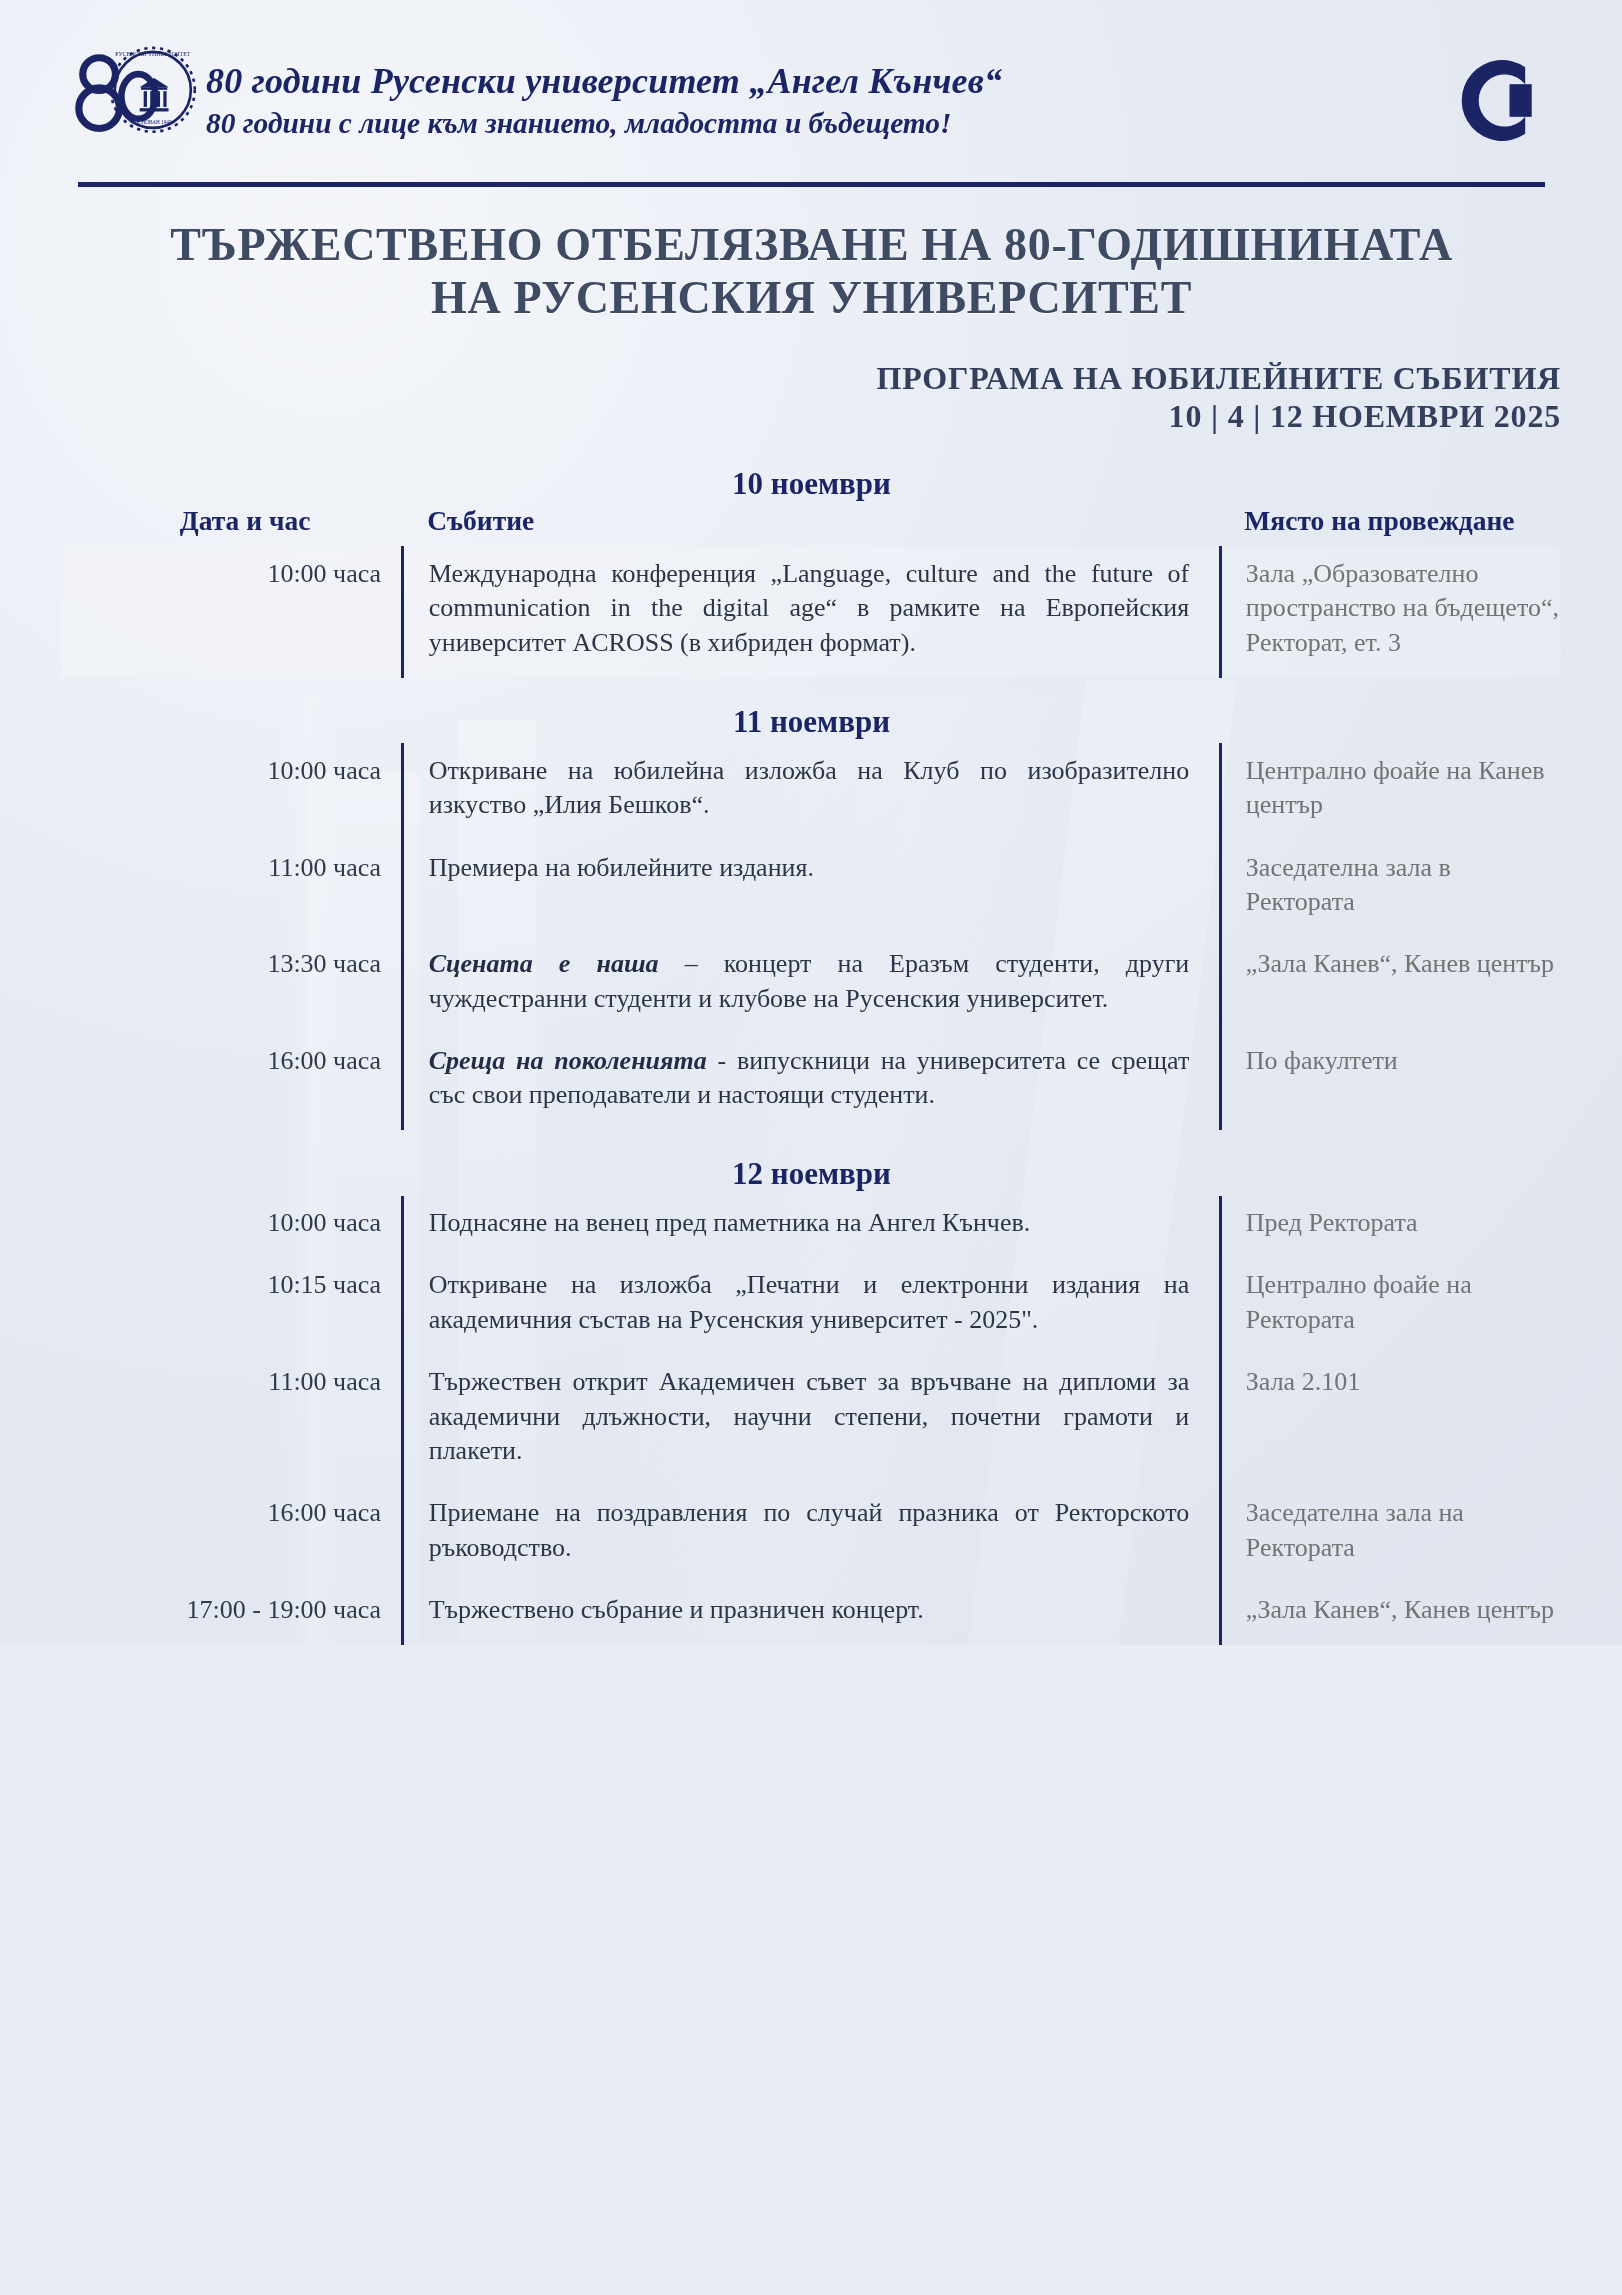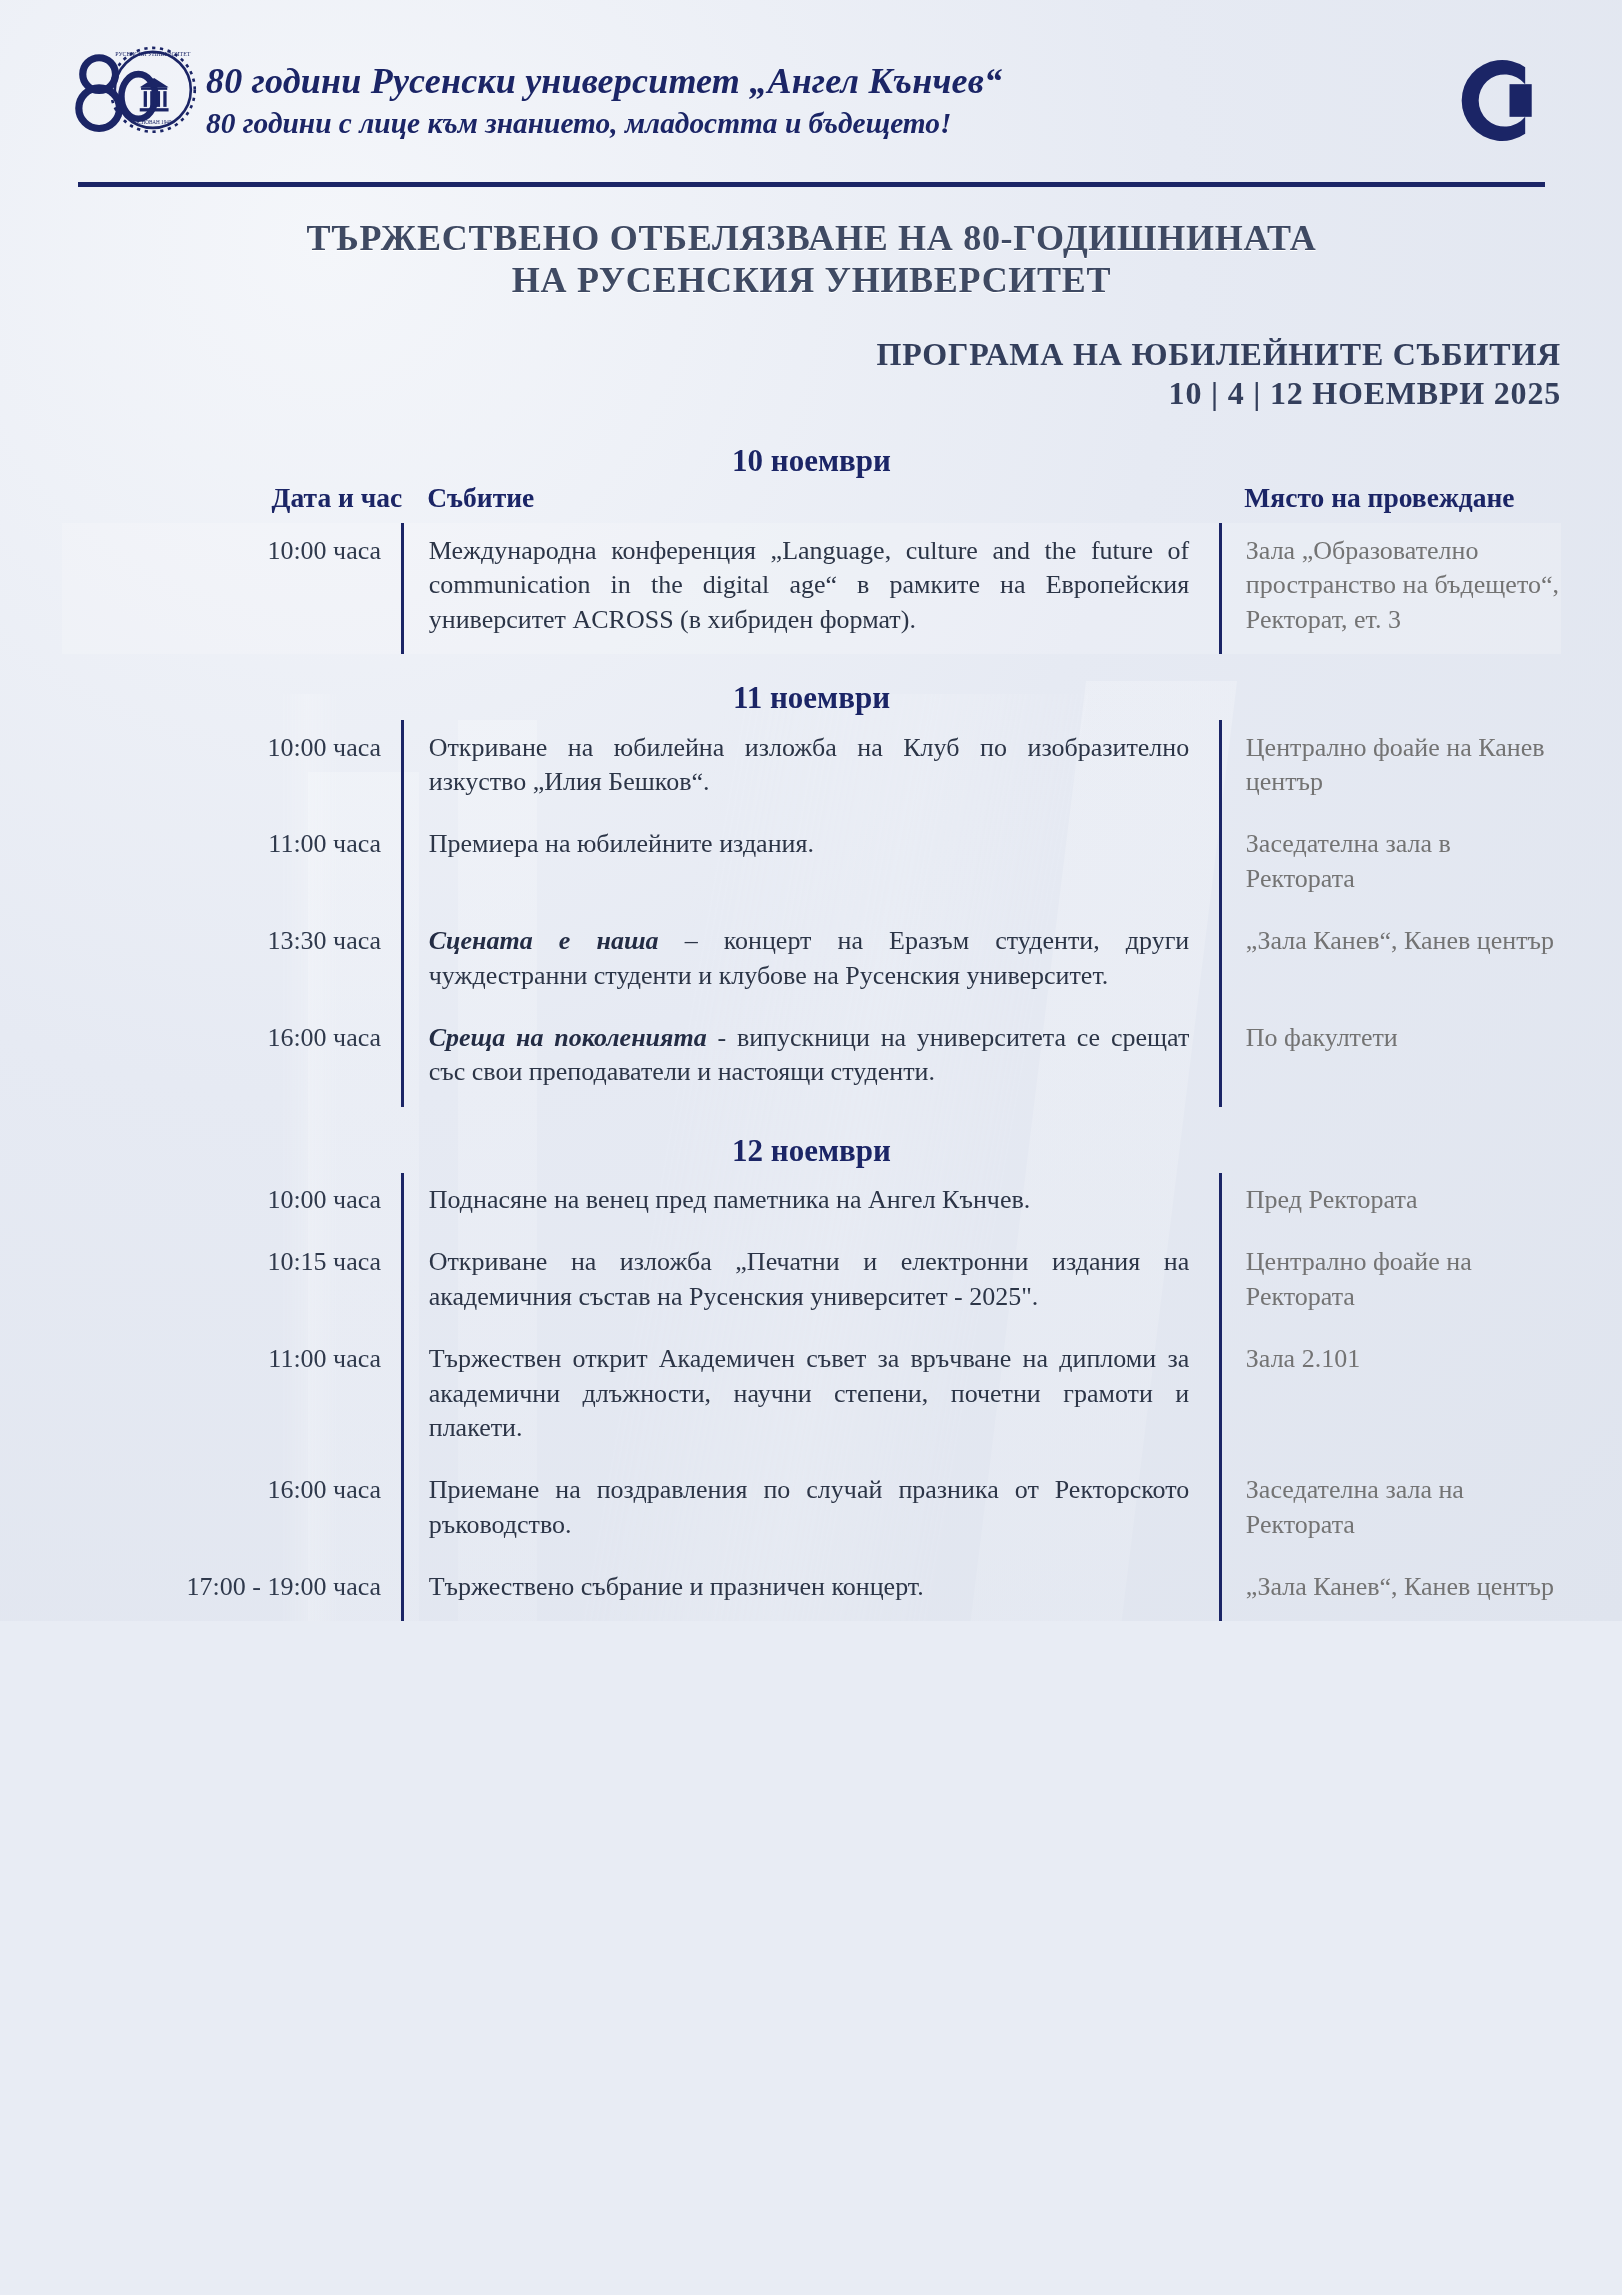--- a/index.html
+++ b/index.html
@@ -47,21 +47,21 @@
   .header-line2 {
     font-size:29.4px; font-weight:bold; font-style:italic;
     color:#1b2566; margin-top:5.2px; white-space:nowrap;
   }
   .logo-c { flex:0 0 137px; display:flex; justify-content:center; }
 
   .rule { height:4.6px; background:#1b2566; margin:6.5px 16.4px 0 16.4px; }
 
   
   .doc-title {
-    text-align:center; font-size:36px; font-weight:bold; letter-spacing:0.7px;
+    text-align:center; font-size:46px; font-weight:bold; letter-spacing:0.7px;
     color:#3f4a63; line-height:1.16; margin-top:31px;
     text-shadow:0 0.7px 0 #fff;
   }
   .prog-title {
     text-align:right; font-size:32px; font-weight:bold; letter-spacing:0.8px;
     color:#343f5c; margin-top:34px; line-height:1.2;
   }
 
   
   .day-head {
@@ -72,21 +72,21 @@
 
   table.schedule { width:100%; border-collapse:collapse; table-layout:fixed; }
   col.c-time  { width:340px; }
   col.c-event { width:818px; }
   col.c-place { width:340px; }
 
   th.col-h {
     font-size:27.5px; font-weight:bold; color:#1b2566;
     vertical-align:bottom; padding:0 0 9.2px 0; line-height:1.12;
   }
-  th.h-time  { text-align:right; padding-left:26px; }
+  th.h-time  { text-align:center; padding-left:26px; }
   th.h-event { text-align:left; padding-left:25px; }
   th.h-place { text-align:left; padding-left:23.6px; }
 
   td { vertical-align:top; font-size:26px; line-height:1.33; color:#2c3547; }
   td.time {
     text-align:right; padding:10.5px 19.6px 17px 0; white-space:nowrap;
     color:#2f394c;
   }
   td.event {
     padding:10.5px 30px 17px 25px;

